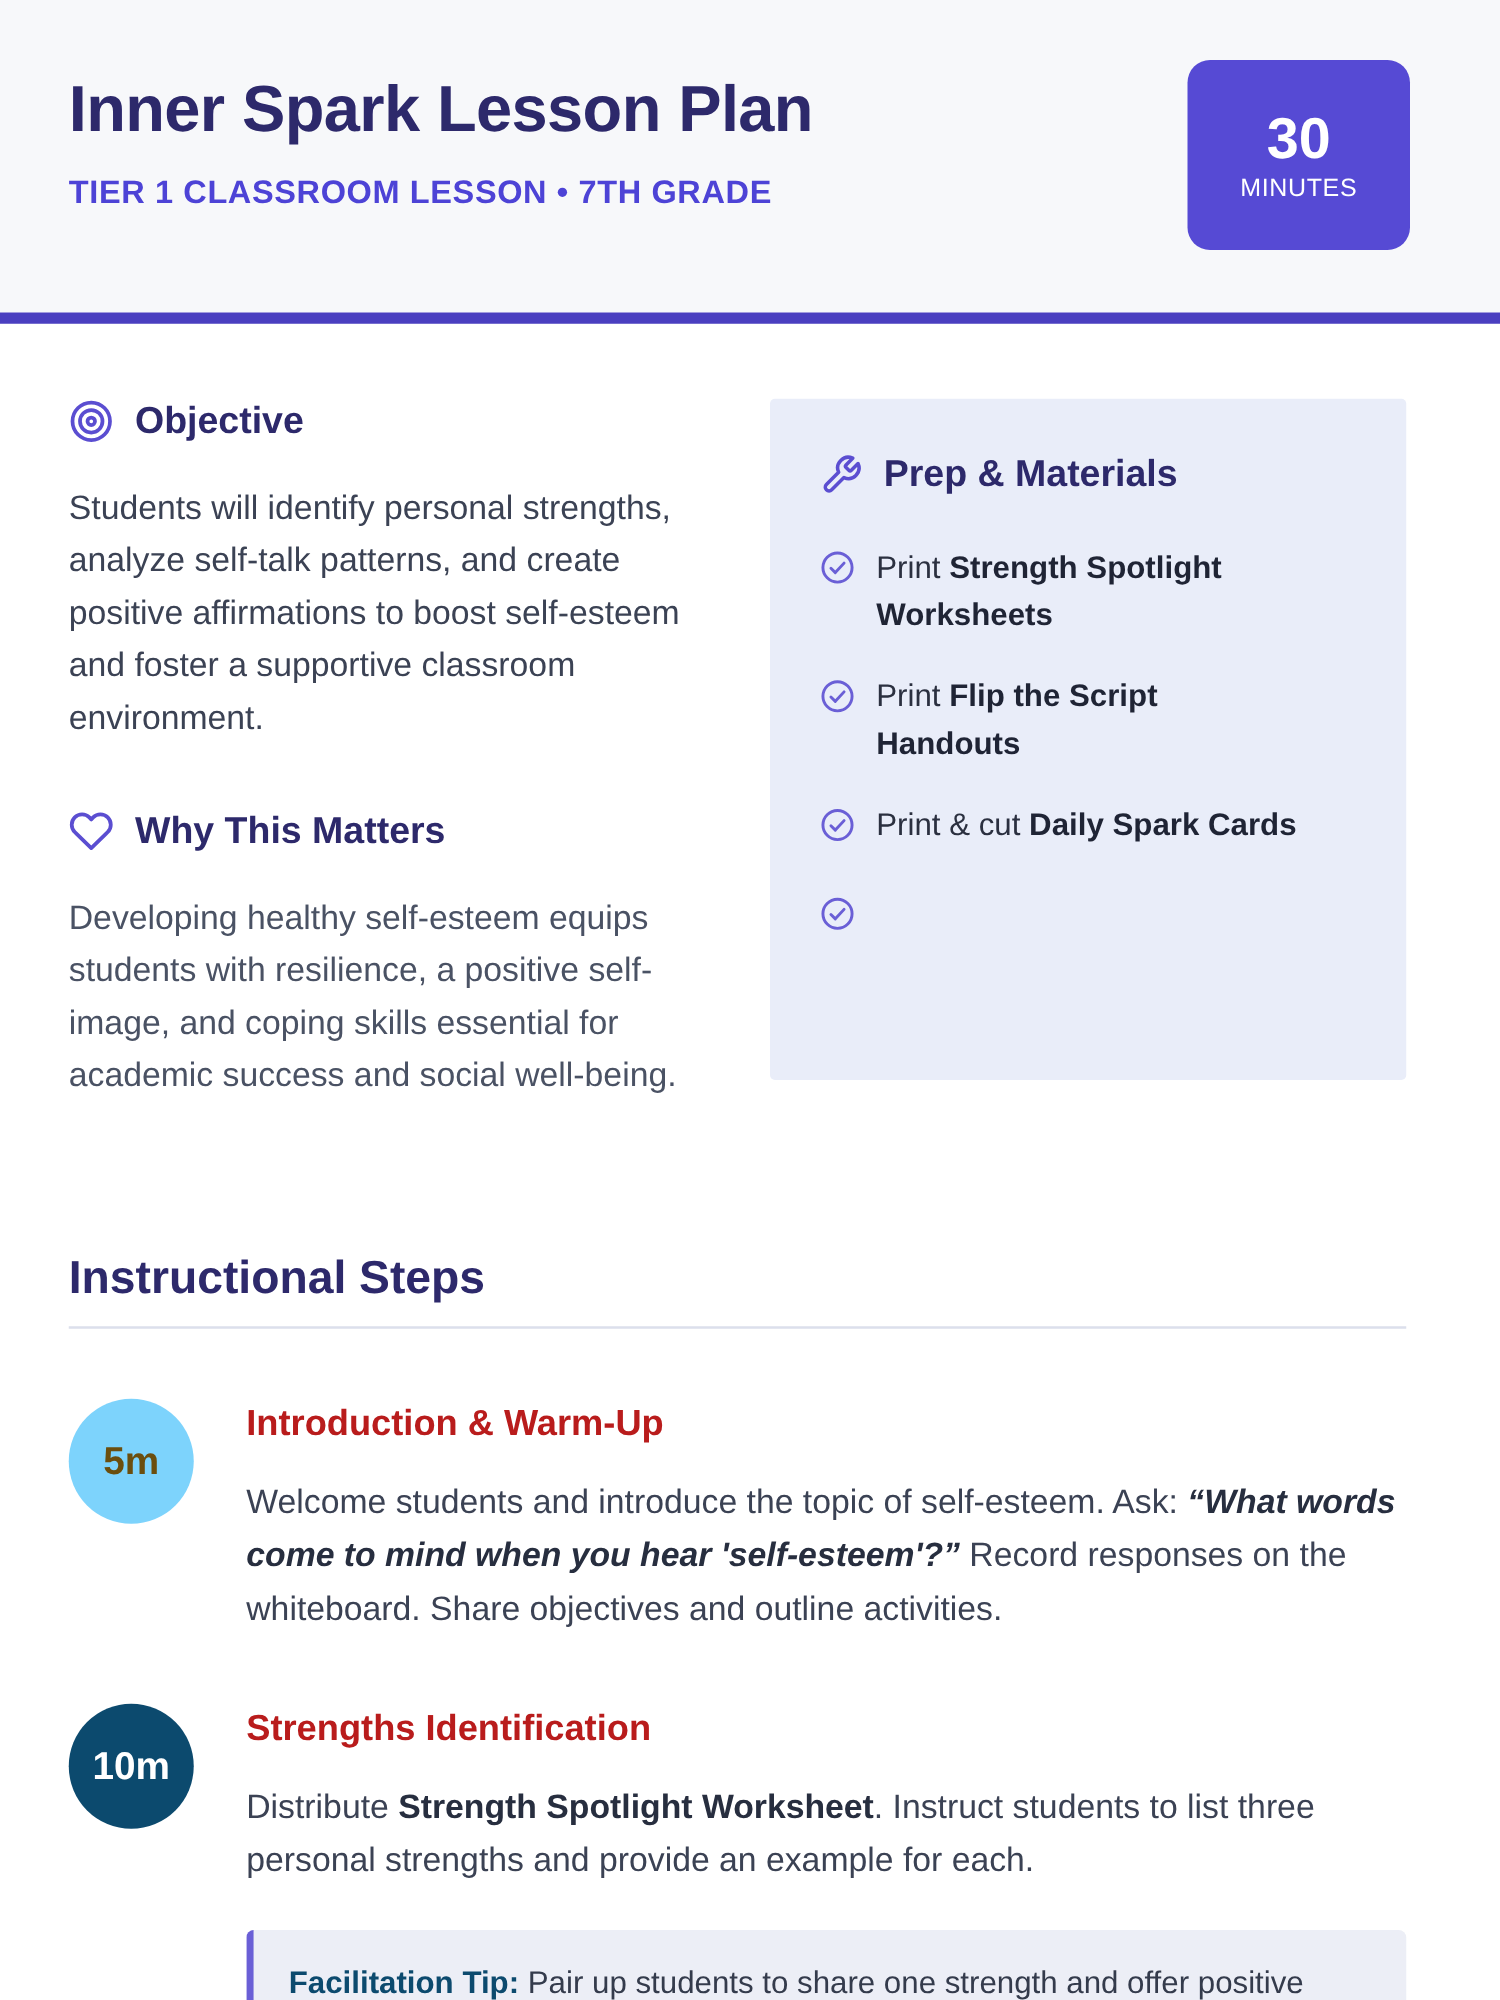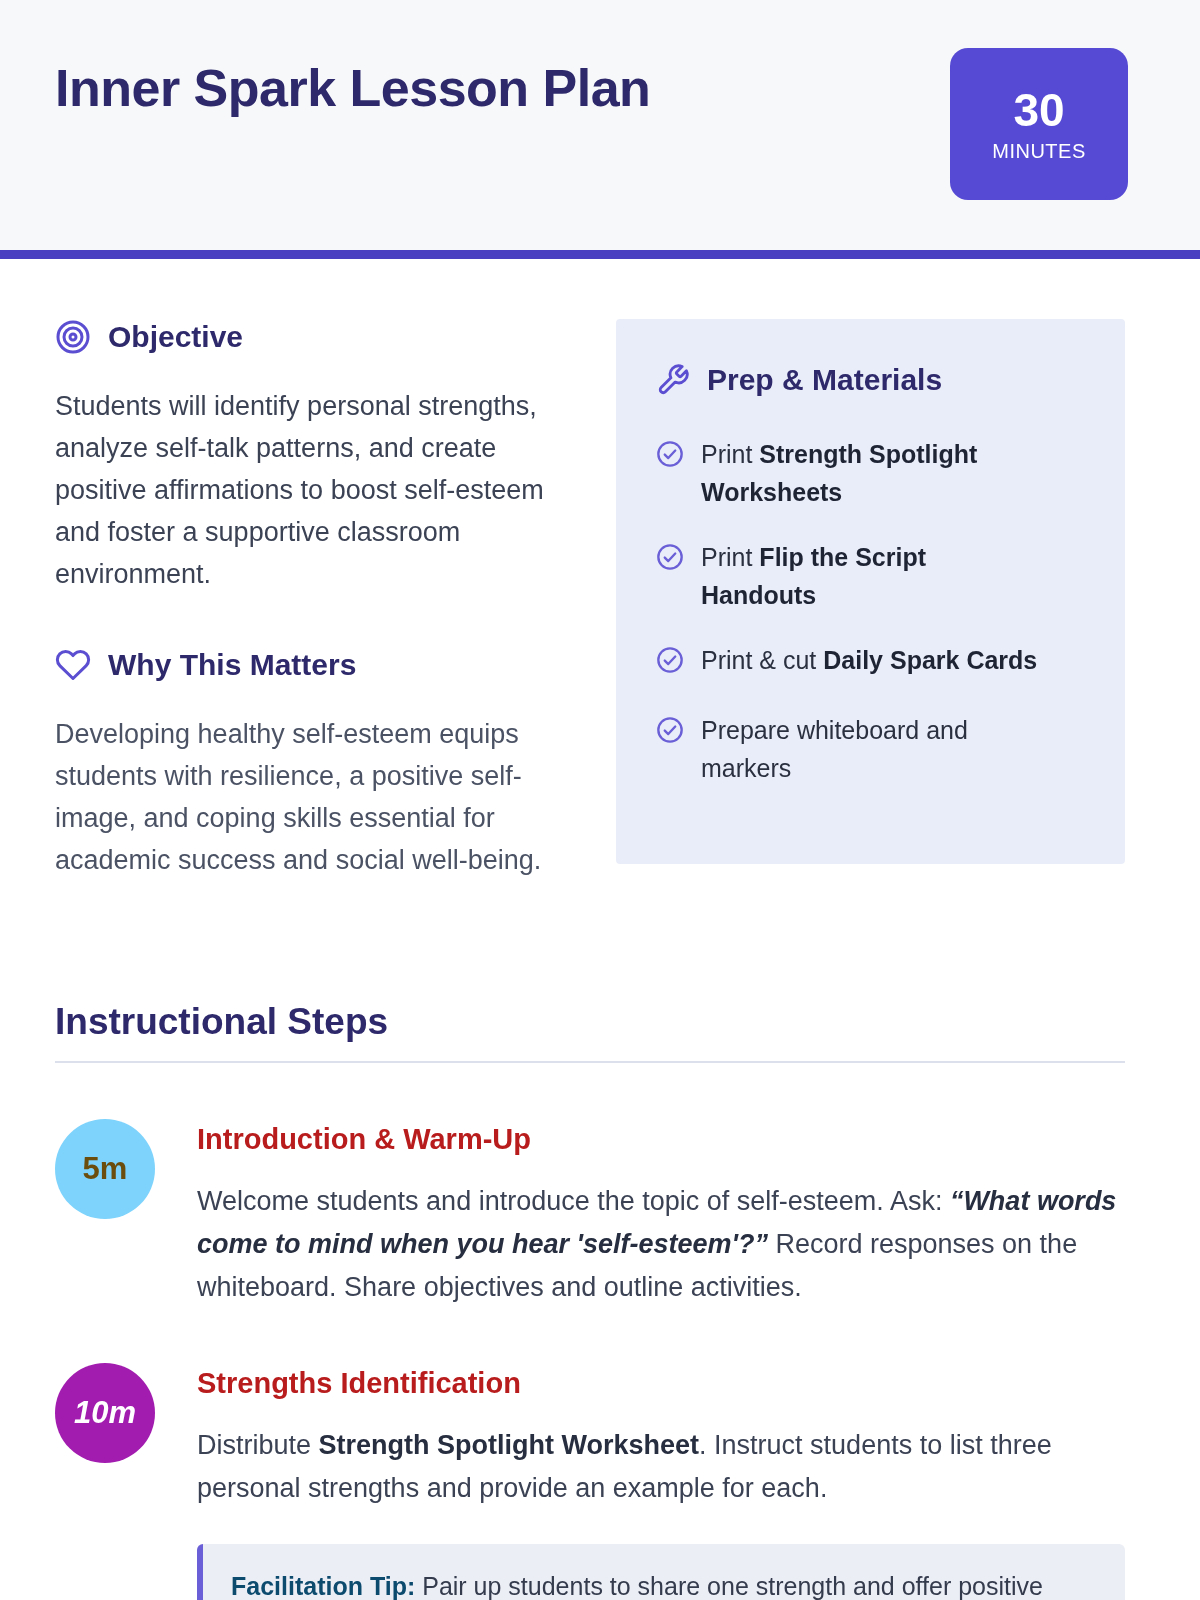--- a/index.html
+++ b/index.html
@@ -66,21 +66,21 @@
   
   .steps-heading { font-size: 37px; font-weight: 800; color: #2d296b; margin: 68px 0 18px; }
   .steps-rule { border: none; border-top: 2px solid #dcdfec; margin: 0 0 48px; }
   .step { display: flex; gap: 42px; margin-bottom: 46px; }
   .time-badge {
     width: 100px; height: 100px; border-radius: 50%; flex: none;
     display: flex; align-items: center; justify-content: center;
     font-size: 31px; font-weight: 700; margin-top: 8px;
   }
   .time-amber { background: #7dd3fc; color: #6b4e0e; }
-  .time-purple { background: #a21caf; color: #ffffff; font-style: italic; }
+  .time-purple { background: #0c4a6e; color: #ffffff; }
   .step-content { flex: 1; }
   .step-title { font-size: 29px; font-weight: 700; color: #b91c1c; margin: 12px 0 24px; }
   .step-body { font-size: 27px; line-height: 43px; margin: 0; color: #3b4254; }
   .quote { font-weight: 700; font-style: italic; color: #272e3f; }
   .step-body strong { color: #272e3f; }
 
   .tip-box {
     margin-top: 34px; background: #eceef6;
     border-left: 6px solid #6a5fd6; border-radius: 6px;
     padding: 23px 28px; font-size: 25px; line-height: 38px; color: #343b4c;
@@ -88,20 +88,21 @@
   .tip-box strong { color: #0c4a6e; }
 </style>
 </head>
 <body>
 
 <div class="page">
 
   <header class="header">
     <div>
       <h1 class="page-title">Inner Spark Lesson Plan</h1>
+      <div class="subtitle">TIER 1 CLASSROOM LESSON • 7TH GRADE</div>
     </div>
     <div class="duration-badge">
       <div class="duration-value">30</div>
       <div class="duration-unit">MINUTES</div>
     </div>
   </header>
   <div class="divider"></div>
 
   <main class="content">
 
@@ -172,21 +173,20 @@
             </span>
             <span class="prep-text"><span>Print &amp; cut </span><strong>Daily Spark Cards</strong></span>
           </li>
           <li>
             <span class="check">
               <svg viewBox="0 0 24 24" width="28" height="28" fill="none" stroke="#6a5fd6" stroke-width="2" stroke-linecap="round" stroke-linejoin="round">
                 <circle cx="12" cy="12" r="10"></circle>
                   <polyline points="7.5 12.5 10.5 15.5 16.5 9"></polyline>
               </svg>
             </span>
-            <span class="prep-text"><span>Prepare whiteboard and markers</span><strong></strong></span>
           </li>
         </ul>
       </aside>
     </div>
 
     <section class="steps">
       <h2 class="steps-heading">Instructional Steps</h2>
       <hr class="steps-rule">
 
       <div class="step">

